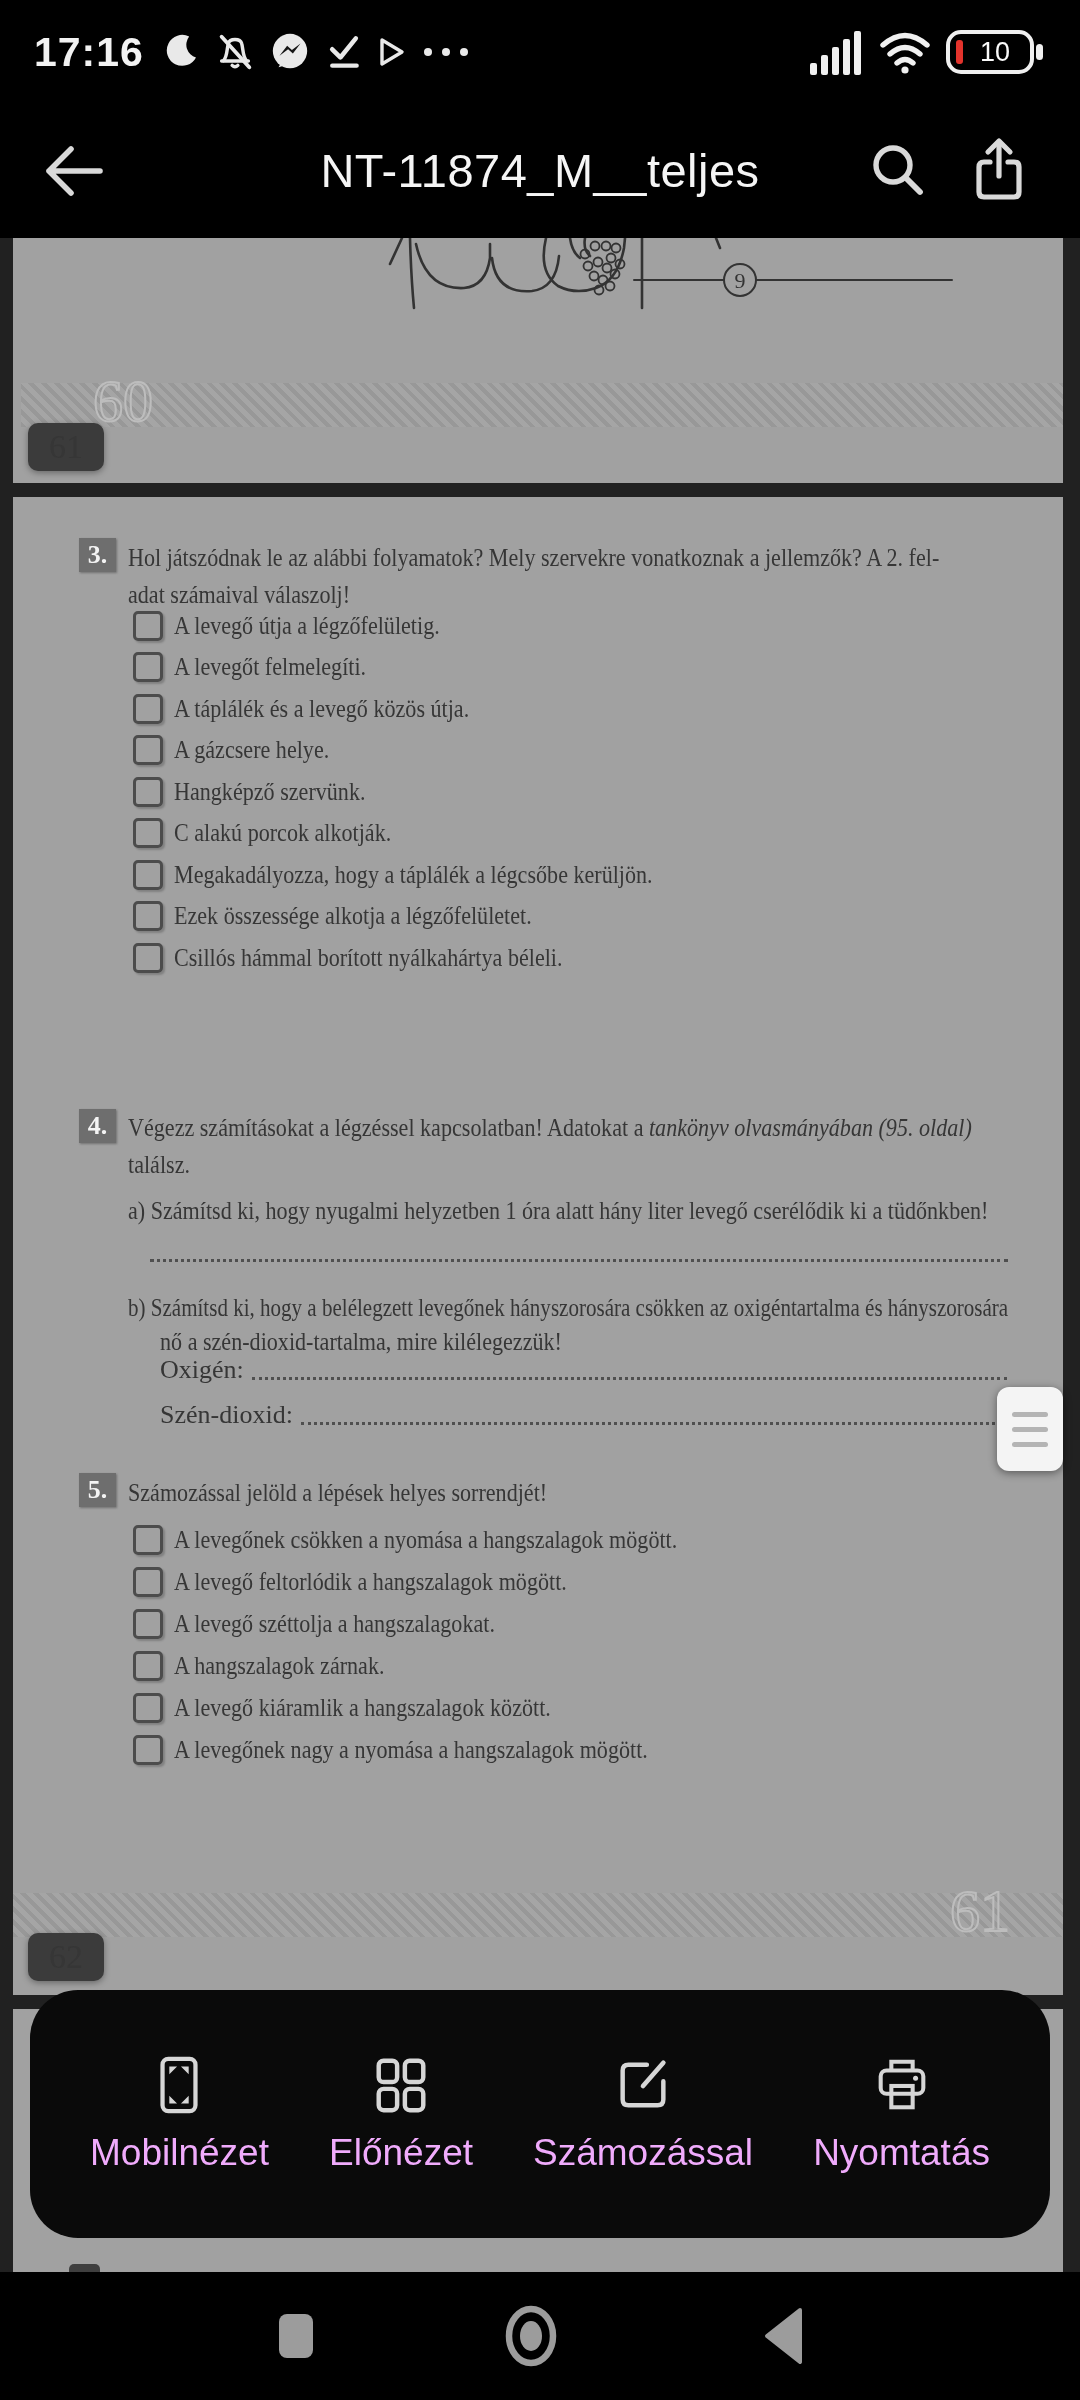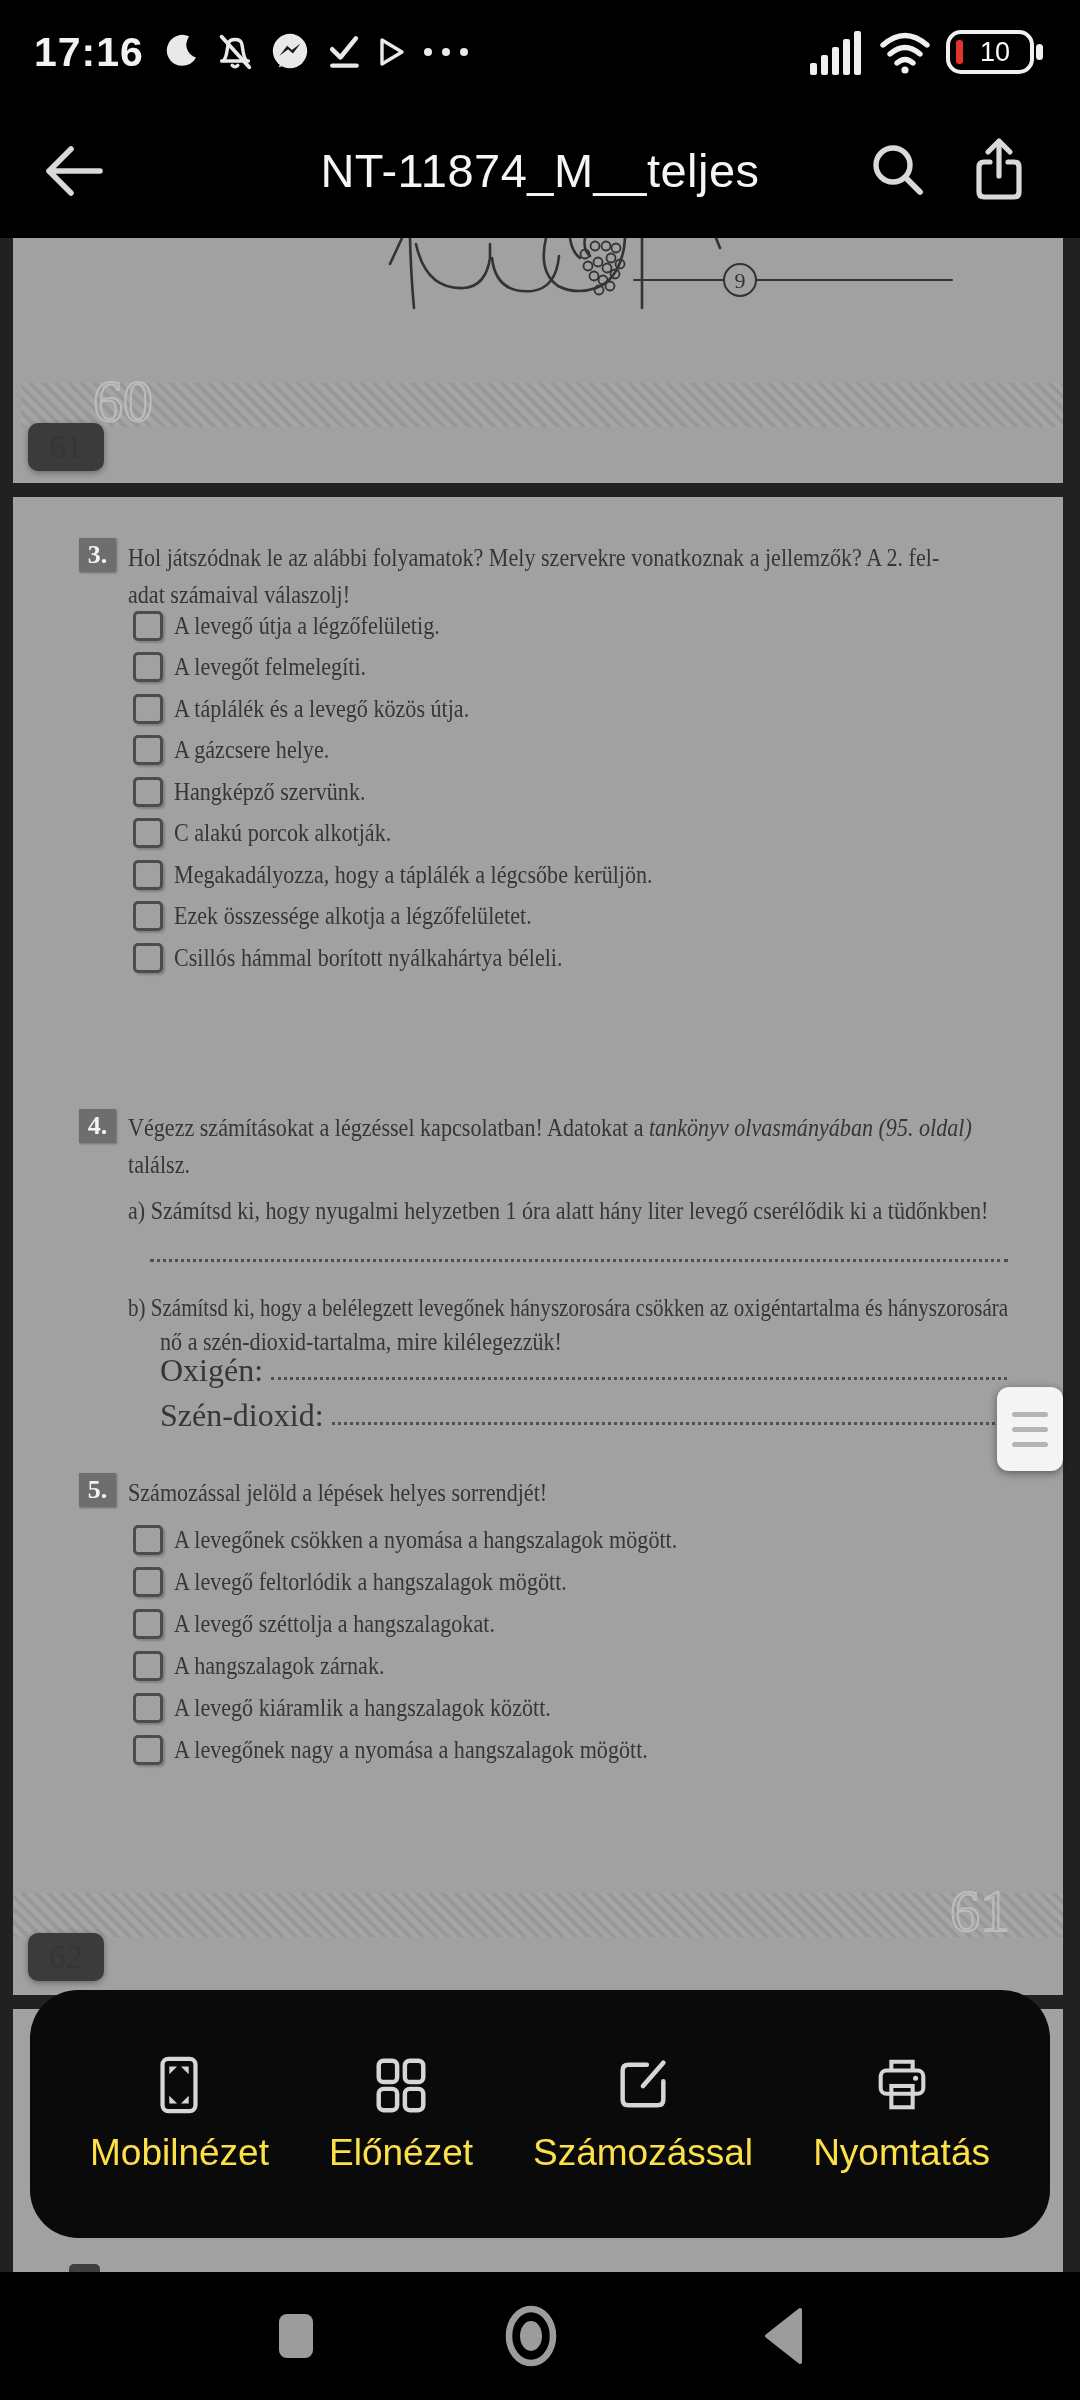--- a/index.html
+++ b/index.html
@@ -56,35 +56,35 @@
   .opt-list { position:absolute; left:120px; right:40px; }
   .opt { display:flex; align-items:center; height:41.5px; }
   .opt-q5 .opt { height:42px; }
   .box { width:24px; height:24px; border:3px solid #4c4c4c; border-radius:5px;
          box-shadow:2px 2px 2px rgba(0,0,0,.2); margin-right:11px; flex:none; }
   .opt-label { font-size:26px; white-space:nowrap; }
 
   .dotline { position:absolute; left:137px; width:858px; height:0;
              border-bottom:3px dotted #4f4f4f; }
   .ansrow { position:absolute; left:147px; right:56px; display:flex; align-items:flex-end; }
-  .ansrow .lbl { font-size:32px; line-height:30px; white-space:nowrap; }
+  .ansrow .lbl { font-size:26px; line-height:30px; white-space:nowrap; }
   .ansrow .dotfill { flex:1; border-bottom:3px dotted #4f4f4f; margin:0 0 5px 8px; height:20px; }
 
   
   .scroll-handle { position:absolute; left:997px; top:1387px; width:66px; height:84px;
       background:#f4f4f4; border-radius:12px; box-shadow:0 2px 8px rgba(0,0,0,.45);
       display:flex; flex-direction:column; align-items:center; justify-content:center; gap:10px; }
   .scroll-handle i { display:block; width:36px; height:5px; background:#b4b4b4; border-radius:3px; }
 
   
   .toolbar { position:absolute; left:30px; top:1990px; width:1020px; height:248px;
       background:#0a0a0a; border-radius:48px; display:flex; align-items:center;
       justify-content:space-around; padding:0 30px; box-sizing:border-box; }
   .tb-btn { display:flex; flex-direction:column; align-items:center; gap:16px; }
-  .tb-btn .lab { color:#fde047; font-size:37px; }
+  .tb-btn .lab { color:#f0abfc; font-size:37px; }
 
   
   .nav-bar { position:absolute; left:0; top:2272px; width:1080px; height:128px; background:#000; }
   .nav-btn { position:absolute; top:22px; width:84px; height:84px;
       display:flex; align-items:center; justify-content:center; }
 </style>
 </head>
 <body>
 
 <div class="screen">

